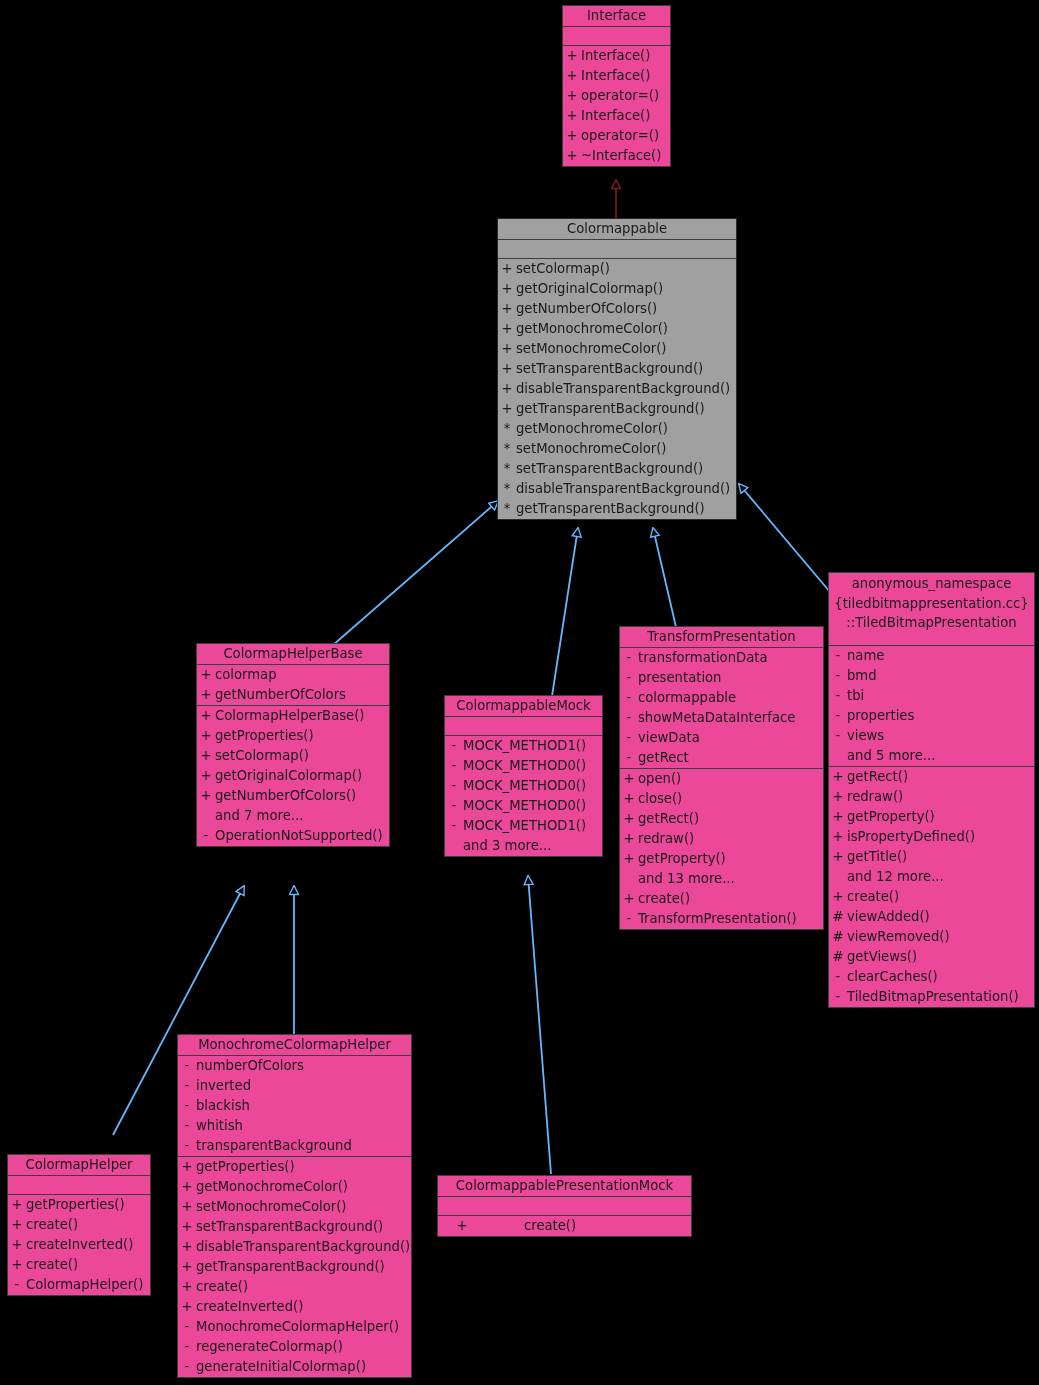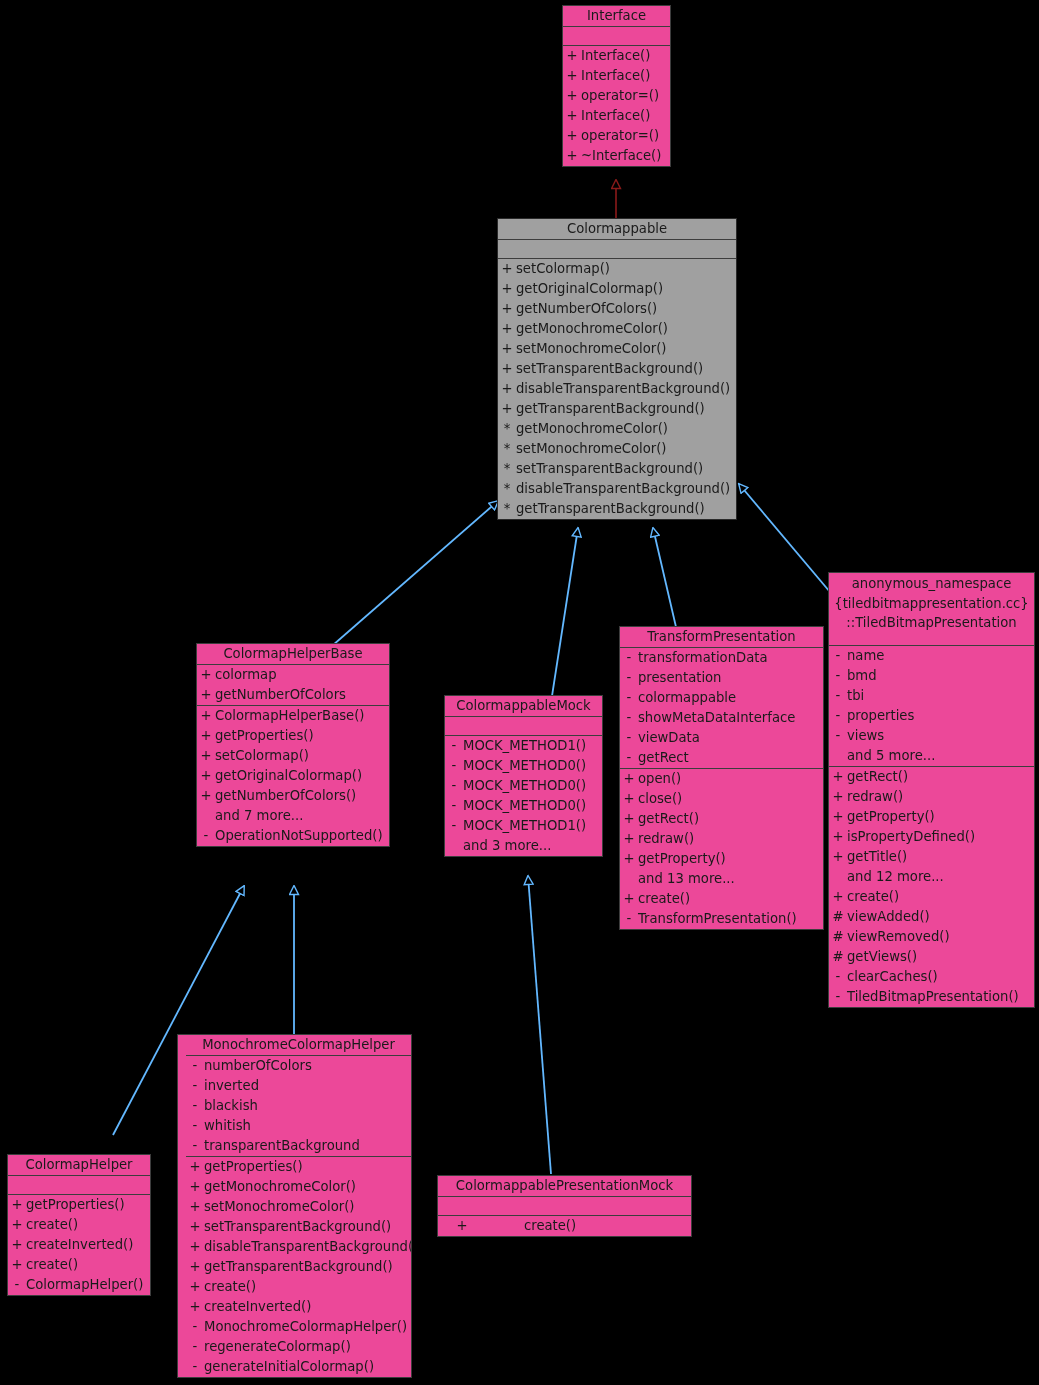--- a/index.html
+++ b/index.html
@@ -408,21 +408,21 @@
           <span class="vis">+</span>
           <span class="nm">create()</span>
         </div>
         <div class="row">
           <span class="vis">-</span>
           <span class="nm">ColormapHelper()</span>
         </div>
       </div>
   </div>
 
-  <div class="umlbox" style="left:177px;top:1034px;width:235px;padding-left:8px;">
+  <div class="umlbox" style="left:177px;top:1034px;width:235px;">
     <div class="title">MonochromeColormapHelper</div>
     <div class="section">
         <div class="row">
           <span class="vis">-</span>
           <span class="nm">numberOfColors</span>
         </div>
         <div class="row">
           <span class="vis">-</span>
           <span class="nm">inverted</span>
         </div>

